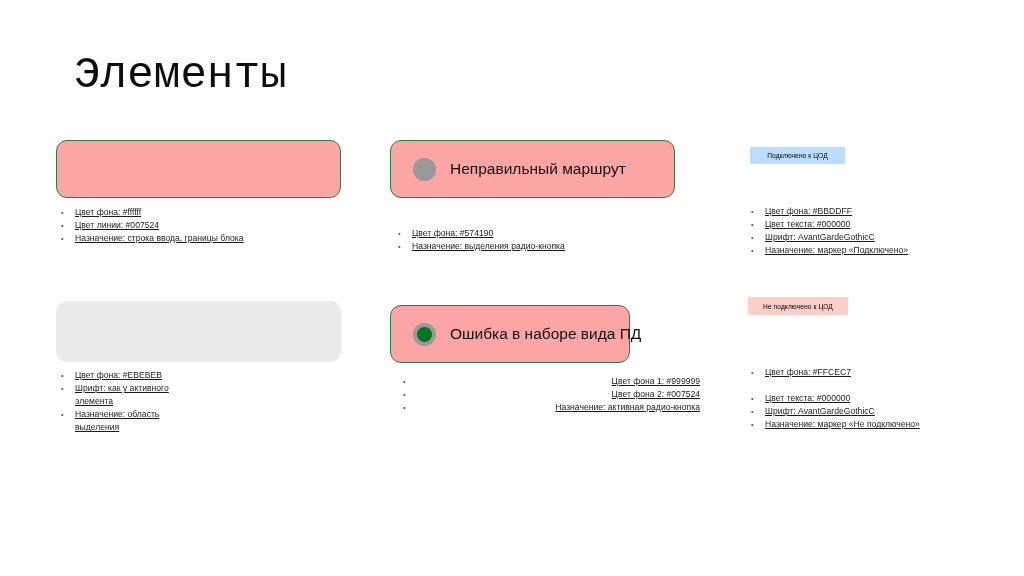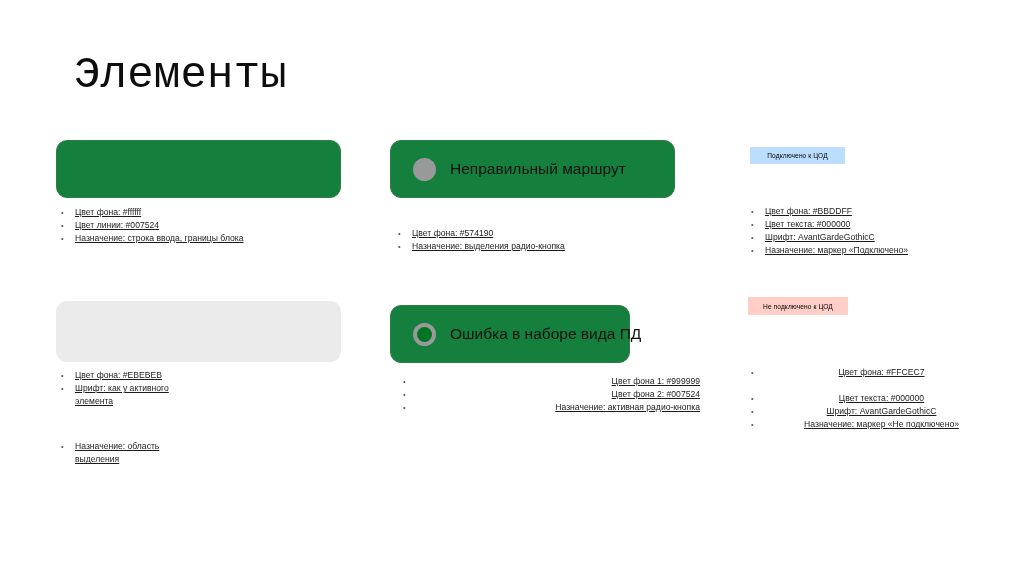--- a/index.html
+++ b/index.html
@@ -29,21 +29,21 @@
     color: #0d0d0d;
     letter-spacing: 0.2px;
     white-space: nowrap;
     font-family: Liberation Mono, monospace;
   }
 
   
   .box-outline {
     position: absolute;
     box-sizing: border-box;
-    background: #15803d;
+    background: #fca5a5;
     border: 1px solid #2e7d46;
     border-radius: 11px;
   }
   .box-filled {
     position: absolute;
     box-sizing: border-box;
     background: #ebebeb;
     border: none;
     border-radius: 11px;
   }
@@ -148,21 +148,21 @@
     <div class="bullet">Назначение: строка ввода, границы блока</div>
   </div>
 
   <div class="box-filled" style="left:56px; top:301px; width:285px; height:61px;">
     <span></span>
   </div>
 
   <div class="bullets wide" style="left:58px; top:369px; width:150px;">
     <div class="bullet" style="max-width:150px;">Цвет фона: #EBEBEB</div>
     <div class="bullet" style="max-width:130px;">Шрифт: как у активного элемента</div>
-    <div class="bullet" style="max-width:120px;margin-top:32px;">Назначение: область выделения</div>
+    <div class="bullet" style="max-width:120px;">Назначение: область выделения</div>
   </div>
 
   <div class="box-outline" style="left:390px; top:140px; width:285px; height:58px;">
     <div class="radio-row">
       <span class="radio inactive"></span>
       <span class="radio-label">Неправильный маршрут</span>
     </div>
   </div>
 
   <div class="bullets" style="left:395px; top:227px; width:300px;">
@@ -193,20 +193,20 @@
     <div class="bullet">Цвет фона: #BBDDFF</div>
     <div class="bullet">Цвет текста: #000000</div>
     <div class="bullet">Шрифт: AvantGardeGothicC</div>
     <div class="bullet">Назначение: маркер «Подключено»</div>
   </div>
 
   <div class="badge" style="left:748px; top:297px; width:100px; height:18px; background:#FFCEC7;">
     <span>Не подключено к ЦОД</span>
   </div>
 
-  <div class="bullets" style="left:748px; top:366px; width:250px;text-align:center;">
+  <div class="bullets" style="left:748px; top:366px; width:250px;">
     <div class="bullet gap-after">Цвет фона: #FFCEC7</div>
     <div class="bullet">Цвет текста: #000000</div>
     <div class="bullet">Шрифт: AvantGardeGothicC</div>
     <div class="bullet">Назначение: маркер «Не подключено»</div>
   </div>
 
 </div>
 
 </body></html>

